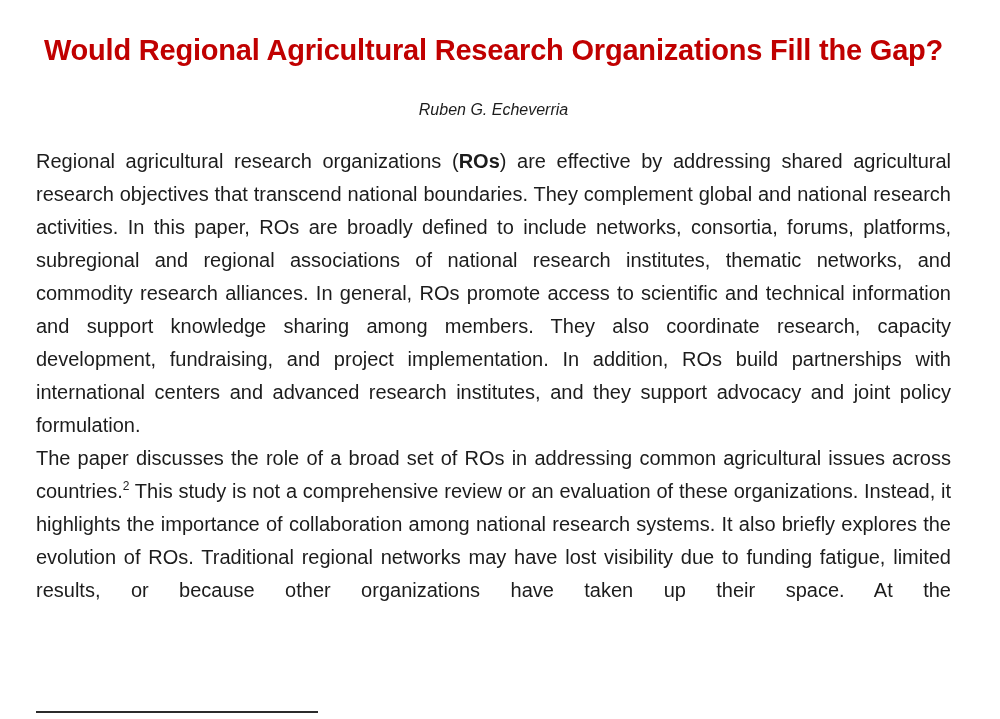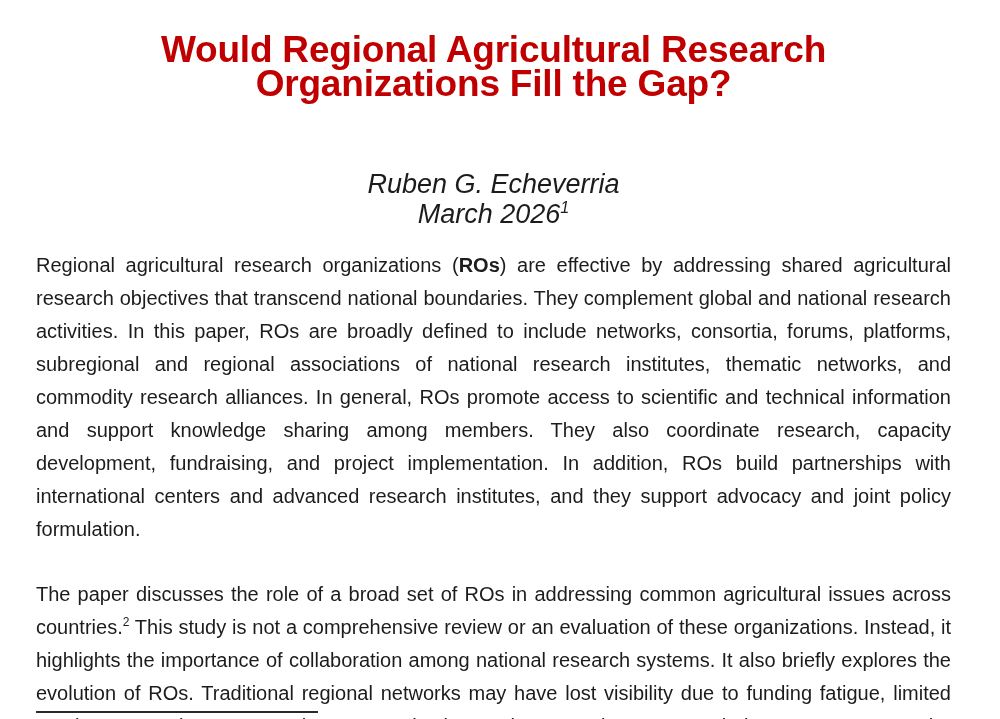--- a/index.html
+++ b/index.html
@@ -20,39 +20,39 @@
   }
   .page {
     position: absolute;
     inset: 0;
     padding: 0 49px 0 36px;
   }
   .paper-title {
     margin-top: 33px;
     text-align: center;
     color: var(--title-red);
-    font-size: 37px;
+    font-size: 29px;
     font-weight: 700;
     line-height: 34px;
     letter-spacing: -0.2px;
   }
   .byline-block {
-    margin-top: 68px;
+    margin-top: 28px;
     text-align: center;
     font-style: italic;
-    font-size: 27px;
+    font-size: 16px;
     line-height: 30px;
   }
   .body-paragraph {
     font-size: 20px;
     line-height: 33px;
     text-align: justify;
   }
   .p1 { margin-top: 20px; }
-  .p2 { margin-top: 32px; }
+  .p2 { }
   .p2 { text-align-last: justify; }
   sup {
     font-size: 0.6em;
     line-height: 0;
     vertical-align: super;
   }
   b { font-weight: 700; }
   .footnote-divider {
     position: absolute;
     left: 36px;
@@ -63,21 +63,20 @@
 </style>
 </head>
 <body>
 
 <div class="page">
 
   <h1 class="paper-title">Would Regional Agricultural Research Organizations Fill the Gap?</h1>
 
   <div class="byline-block">
     <div>Ruben G. Echeverria</div>
-    <div><span>March 2026</span><sup>1</sup></div>
   </div>
 
   <p class="body-paragraph p1"><span>Regional agricultural research organizations (</span><b>ROs</b><span>) are effective by addressing shared agricultural research objectives that transcend national boundaries. They complement global and national research activities. In this paper, ROs are broadly defined to include networks, consortia, forums, platforms, subregional and regional associations of national research institutes, thematic networks, and commodity research alliances. In general, ROs promote access to scientific and technical information and support knowledge sharing among members. They also coordinate research, capacity development, fundraising, and project implementation. In addition, ROs build partnerships with international centers and advanced research institutes, and they support advocacy and joint policy formulation.</span></p>
 
   <p class="body-paragraph p2"><span>The paper discusses the role of a broad set of ROs in addressing common agricultural issues across countries.</span><sup>2</sup><span> This study is not a comprehensive review or an evaluation of these organizations. Instead, it highlights the importance of collaboration among national research systems. It also briefly explores the evolution of ROs. Traditional regional networks may have lost visibility due to funding fatigue, limited results, or because other organizations have taken up their space. At the</span></p>
 
   <div class="footnote-divider"></div>
 
 </div>
 

